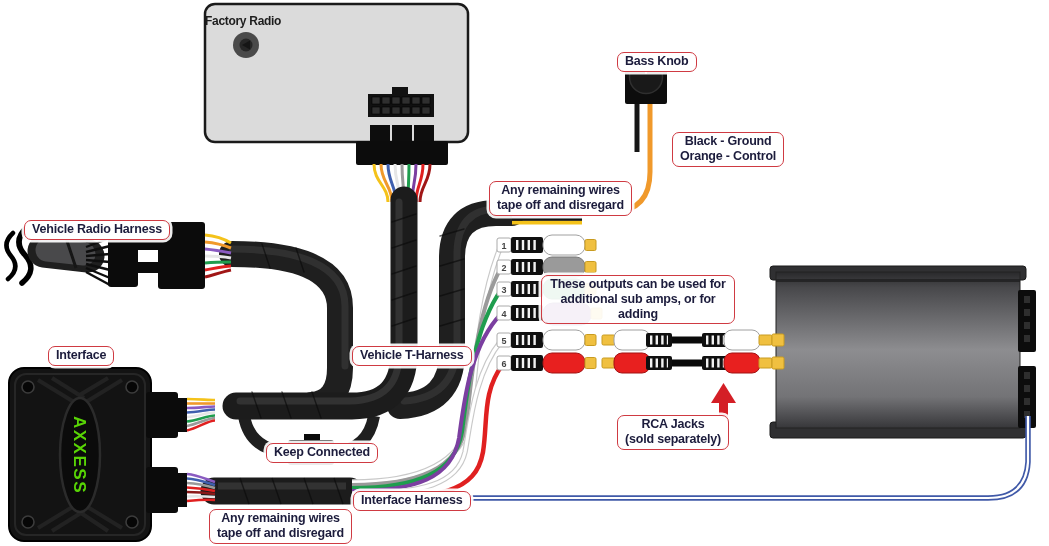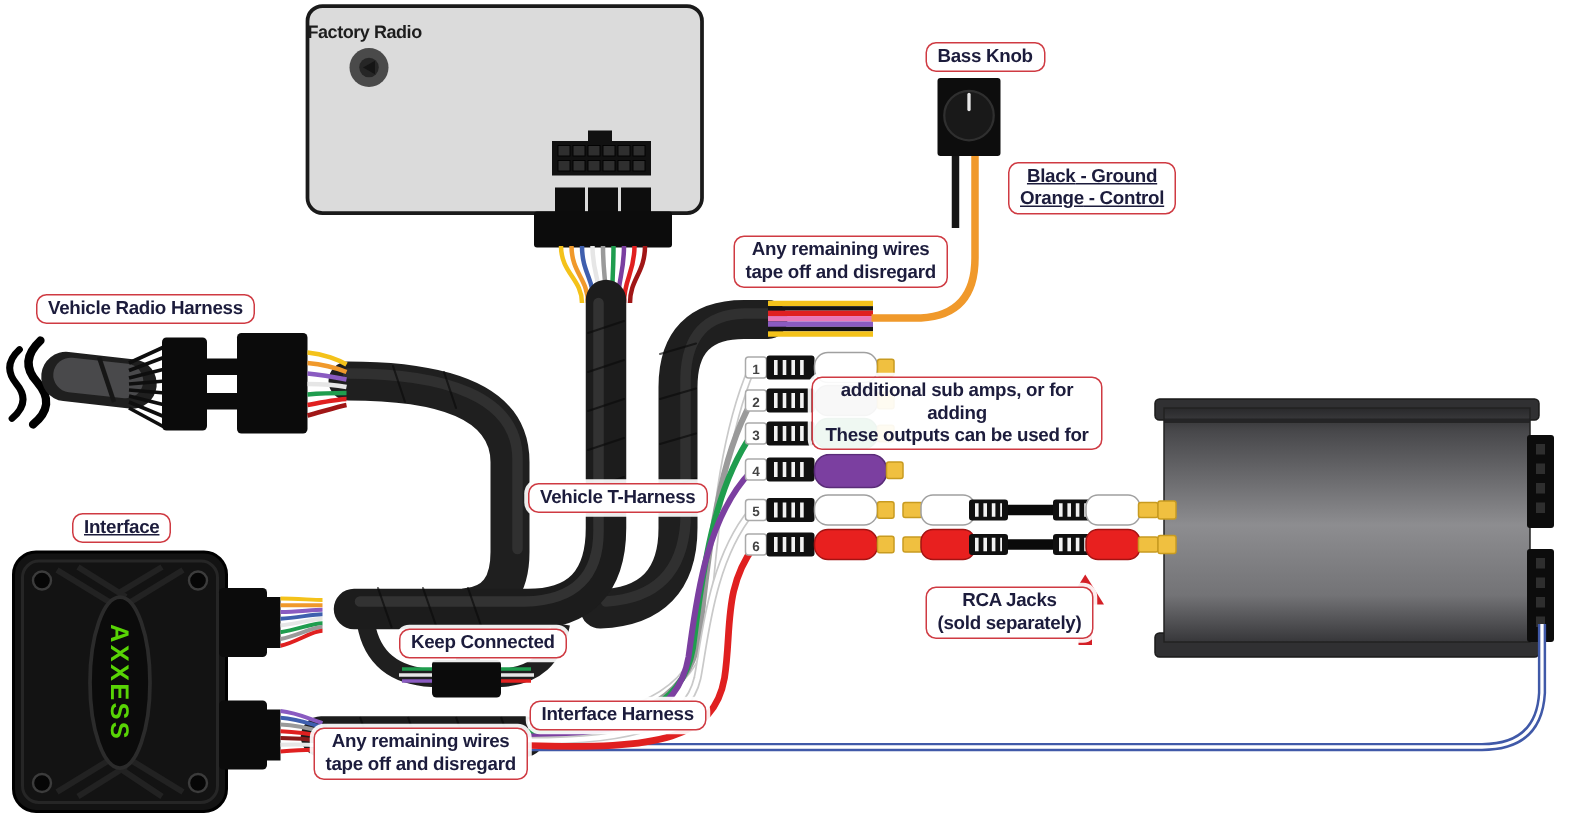--- a/index.html
+++ b/index.html
@@ -2,21 +2,21 @@
 <html style="--accent-red: #cf3a42; --label-text: #1c1c3c; --label-bg: #ffffff; --logo-green: #58d405; --orange-wire: #f0992b; --blue-wire: #4059a8;"><head>
 <meta charset="utf-8">
 <style>
   html,body{margin:0;padding:0;background:#fff;}
   .stage{position:relative;width:1049px;height:546px;background:#ffffff;overflow:hidden;
          font-family:"Liberation Sans",sans-serif;}
   .stage svg{position:absolute;left:0;top:0;}
   .tag{position:absolute;background:var(--label-bg,#fff);border:1.6px solid var(--accent-red,#cf3a42);
        border-radius:7px;padding:1px 7px 2px;font-weight:bold;font-size:12.5px;line-height:1.18;
        color:var(--label-text,#1c1c3c);letter-spacing:-0.2px;text-align:center;white-space:nowrap;
-       box-shadow:0 0 0 2.5px rgba(255,255,255,.92);z-index:5;}
+       box-shadow:0 0 0 2.5px rgba(255,255,255,.92);z-index:5;margin-top:24px;}
   .tag .ln{display:block;}
   .radio-title{position:absolute;left:205px;top:14px;width:263px;text-align:left;
        font-weight:bold;font-size:12px;color:#1d1d1d;letter-spacing:-0.3px;z-index:4;}
   .note{white-space:normal;width:178px;background:rgba(255,255,255,.93);}
 </style>
 </head>
 <body>
 
 <div class="stage">
 
@@ -341,37 +341,37 @@
 
   <polygon points="723.5,383 736,403 728,403 728,430 719,430 719,403 711,403" fill="#d41f26"></polygon>
 
   <text x="80" y="461" text-anchor="middle" transform="rotate(90 80 455)" font-family="Liberation Sans, sans-serif" font-weight="bold" font-size="17" letter-spacing="1.5" fill="#58d405">AXXESS</text>
 </svg>
 
 <div class="radio-title">Factory Radio</div>
 
 <div class="tag" style="left:24px;top:196px;">Vehicle Radio Harness</div>
 
-<div class="tag" style="left:48px;top:342px;text-decoration:underline;">Interface</div>
+<div class="tag" style="left:48px;top:322px;">Interface</div>
 
 <div class="tag" style="left:617px;top:28px;">Bass Knob</div>
 
-<div class="tag" style="left:672px;top:108px;text-decoration:underline;">
+<div class="tag" style="left:672px;top:108px;">
   <span class="ln"><strong>Black</strong><span> - Ground</span></span>
   <span class="ln"><strong>Orange</strong><span> - Control</span></span>
 </div>
 
 <div class="tag" style="left:489px;top:157px;">
   <span class="ln">Any remaining wires</span>
   <span class="ln">tape off and disregard</span>
 </div>
 
 <div class="tag note" style="left:541px;top:251px;">
+  <span class="ln">These outputs can be used for</span>
   <span class="ln">additional sub amps, or for adding</span>
-  <span class="ln">These outputs can be used for</span>
 </div>
 
 <div class="tag" style="left:352px;top:322px;">Vehicle T-Harness</div>
 
 <div class="tag" style="left:266px;top:419px;">Keep Connected</div>
 
 <div class="tag" style="left:353px;top:467px;">Interface Harness</div>
 
 <div class="tag" style="left:209px;top:485px;">
   <span class="ln">Any remaining wires</span>

